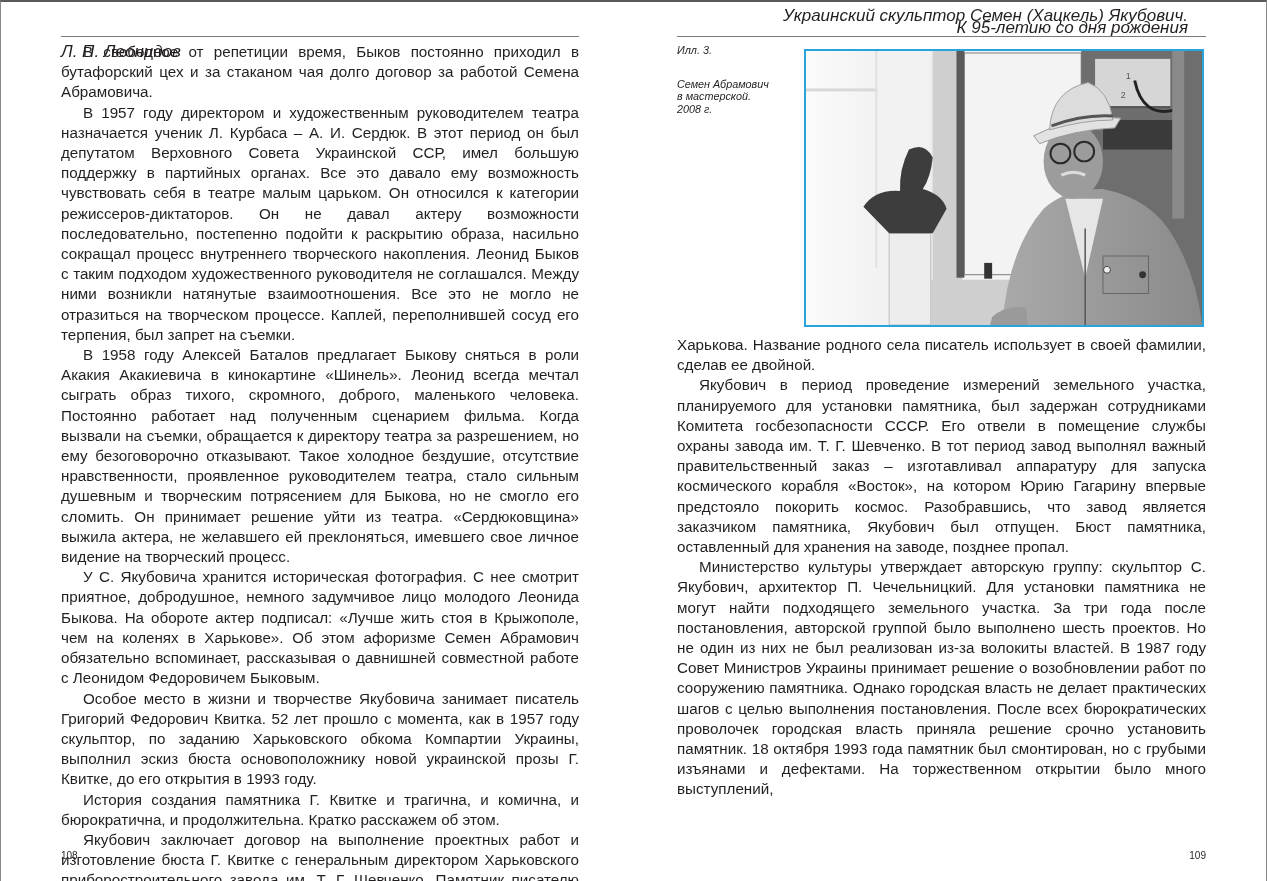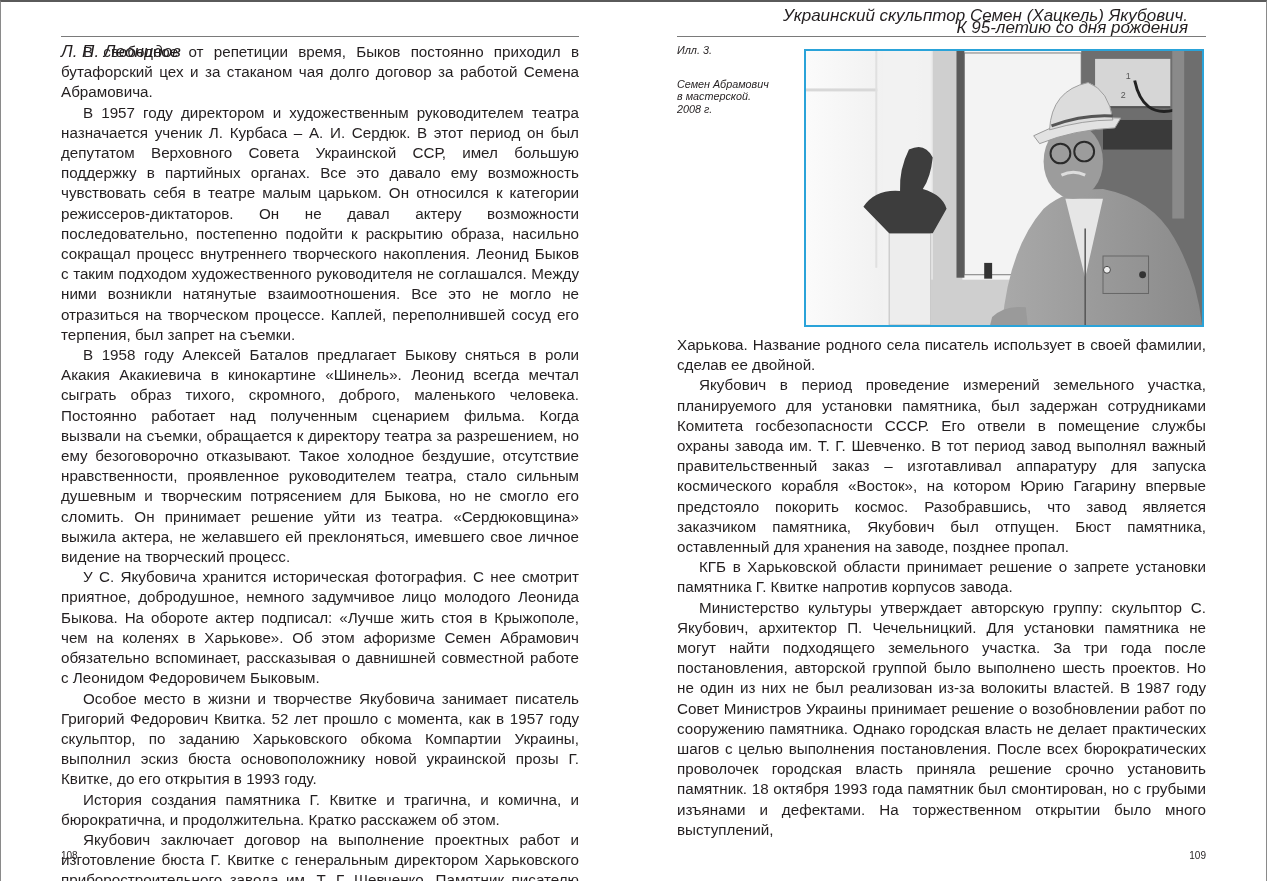--- a/index.html
+++ b/index.html
@@ -126,18 +126,17 @@
 
         <path d="M230 86 Q270 64 318 68 L312 78 Q270 80 236 94 Z" fill="#e2e2e2" stroke="#999"></path>
         <path d="M246 80 Q248 40 285 32 Q306 40 310 70 Q280 70 246 80 Z" fill="#dcdcdc" stroke="#9d9d9d"></path>
         <path d="M248 76 Q280 64 310 66" fill="none" stroke="#555" stroke-width="3"></path>
       </svg>
     </div>
 
     <div class="body-text">
       <p class="cont">Харькова. Название родного села писатель использует в своей фамилии, сделав ее двойной.</p>
       <p>Якубович в период проведение измерений земельного участка, планируемого для установки памятника, был задержан сотрудниками Комитета госбезопасности СССР. Его отвели в помещение службы охраны завода им. Т. Г. Шевченко. В тот период завод выполнял важный правительственный заказ – изготавливал аппаратуру для запуска космического корабля «Восток», на котором Юрию Гагарину впервые предстояло покорить космос. Разобравшись, что завод является заказчиком памятника, Якубович был отпущен. Бюст памятника, оставленный для хранения на заводе, позднее пропал.</p>
-      <p>КГБ в Харьковской области принимает решение о запрете установки памятника Г. Квитке напротив корпусов завода.</p>
       <p>Министерство культуры утверждает авторскую группу: скульптор С. Якубович, архитектор П. Чечельницкий. Для установки памятника не могут найти подходящего земельного участка. За три года после постановления, авторской группой было выполнено шесть проектов. Но не один из них не был реализован из-за волокиты властей. В 1987 году Совет Министров Украины принимает решение о возобновлении работ по сооружению памятника. Однако городская власть не делает практических шагов с целью выполнения постановления. После всех бюрократических проволочек городская власть приняла решение срочно установить памятник. 18 октября 1993 года памятник был смонтирован, но с грубыми изъянами и дефектами. На торжественном открытии было много выступлений,</p>
     </div>
     <div class="folio">109</div>
   </div>
 </div>
 
 </body></html>

